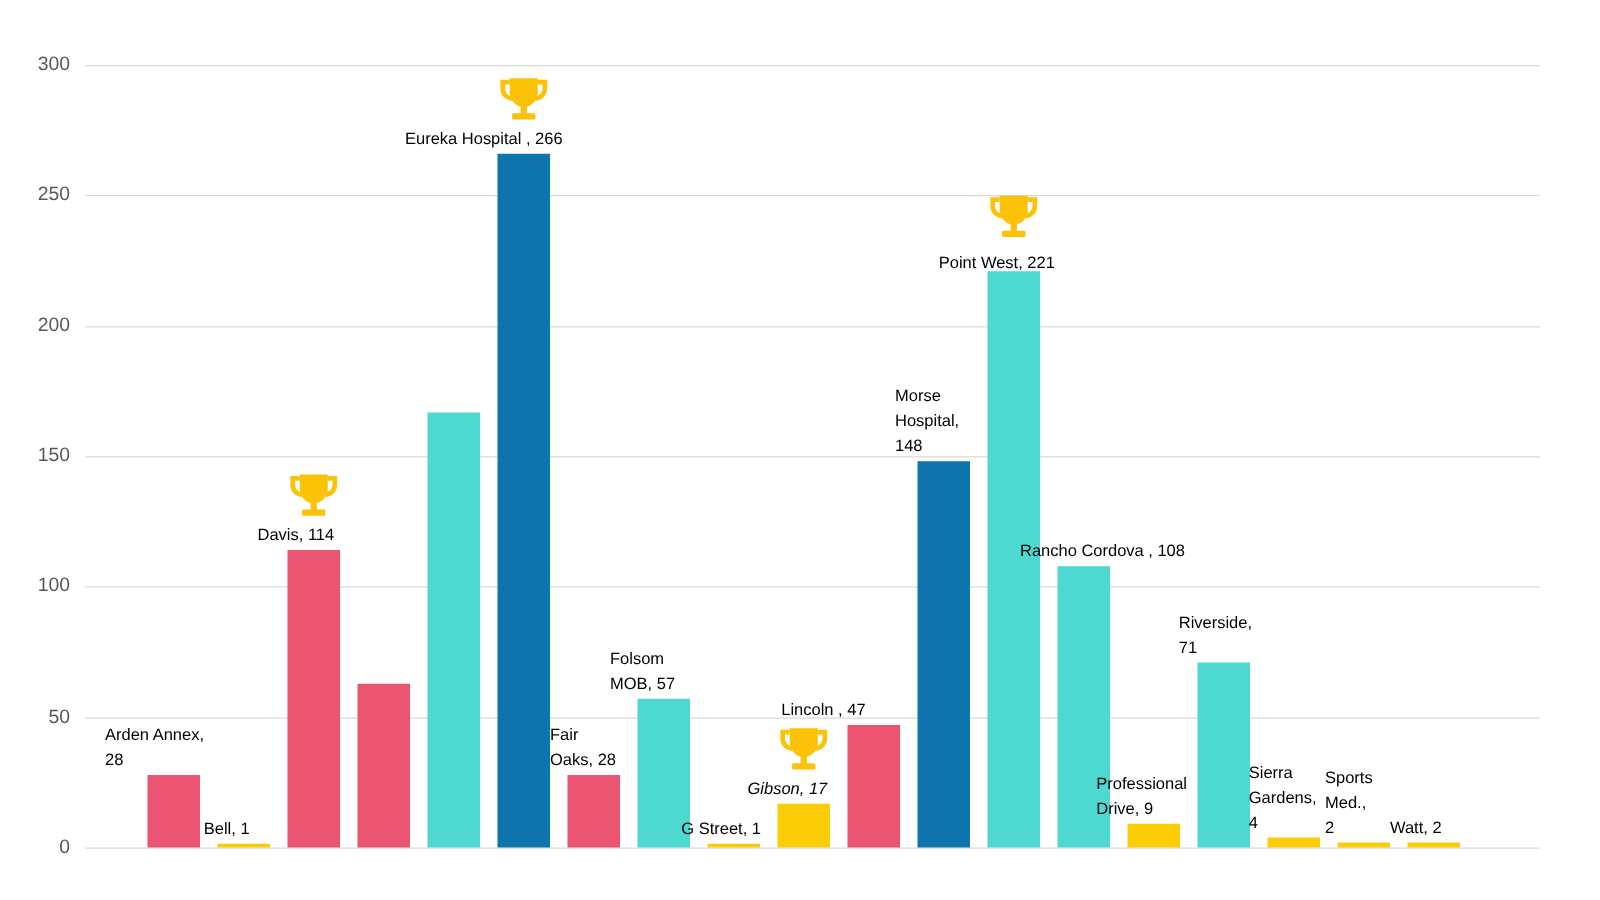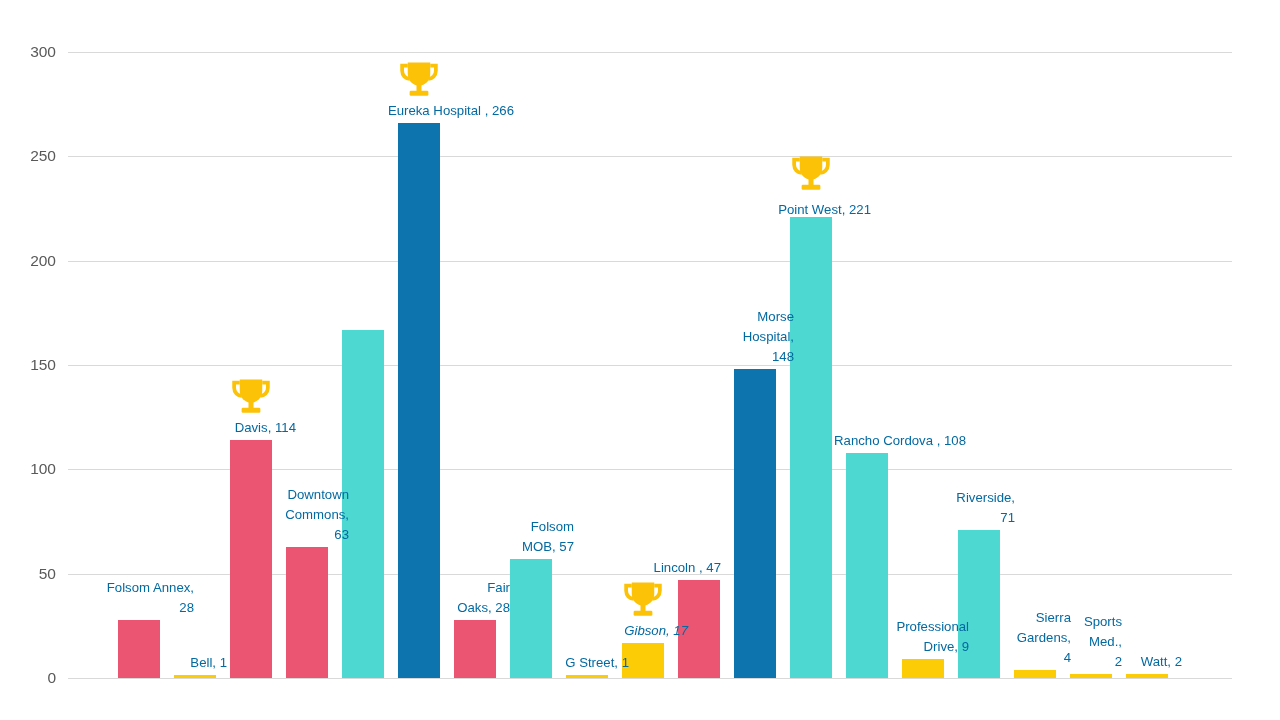--- a/index.html
+++ b/index.html
@@ -54,24 +54,24 @@
     transform: translateY(-50%);
     white-space: nowrap;
   }
   
   .bar {
     position: absolute;
     bottom: 0;
   }
   .bar-label {
     position: absolute;
-    text-align: right;
+    text-align: left;
     font-size: 13.2px;
     line-height: 20px;
-    color: #0369a1;
+    color: #000000;
     white-space: nowrap;
   }
   .bar-label.wrapped {
     white-space: normal;
   }
   .trophy {
     position: absolute;
     width: 40px;
     height: 38px;
   }
@@ -116,33 +116,32 @@
       <div class="bar" title="Morse Hospital, 148" style="left: 666px; width: 42px; height: 308.827px; background: rgb(14, 116, 173);"></div>
       <div class="bar" title="Point West, 221" style="left: 722px; width: 42px; height: 461.153px; background: rgb(78, 216, 210);"></div>
       <div class="bar" title="Rancho Cordova , 108" style="left: 778px; width: 42px; height: 225.36px; background: rgb(78, 216, 210);"></div>
       <div class="bar" title="Professional Drive, 9" style="left: 834px; width: 42px; height: 18.78px; background: rgb(252, 204, 7);"></div>
       <div class="bar" title="Riverside, 71" style="left: 890px; width: 42px; height: 148.153px; background: rgb(78, 216, 210);"></div>
       <div class="bar" title="Sierra Gardens, 4" style="left: 946px; width: 42px; height: 8.34667px; background: rgb(252, 204, 7);"></div>
       <div class="bar" title="Sports Med., 2" style="left: 1002px; width: 42px; height: 4.17333px; background: rgb(252, 204, 7);"></div>
       <div class="bar" title="Watt, 2" style="left: 1058px; width: 42px; height: 4.17333px; background: rgb(252, 204, 7);"></div>
     </div>
   <div class="ytick-wrap" id="labels-layer">
-      <div class="bar-label" style="width: 110px; left: 84px; top: 577.573px;"><span>Folsom Annex,</span><br><span>28</span></div>
+      <div class="bar-label" style="width: 110px; left: 84px; top: 577.573px;"><span>Arden Annex,</span><br><span>28</span></div>
       <div class="bar-label" style="width: 64px; left: 163px; top: 653px;"><span>Bell, 1</span></div>
       <div class="bar-label" style="width: 90px; left: 206px; top: 418.12px;"><span>Davis, 114</span></div>
       <div class="trophy" style="left: 231px; top: 378.12px;">
         <svg viewBox="0 0 64 60" xmlns="http://www.w3.org/2000/svg">
           <path fill="#FCC208" d="M14 2h36v18c0 10.5-8 19-18 19S14 30.5 14 20V2z"></path>
           <path fill="none" stroke="#FCC208" stroke-width="6" d="M14 7H5v8c0 8 6 13 12 13"></path>
           <path fill="none" stroke="#FCC208" stroke-width="6" d="M50 7h9v8c0 8-6 13-12 13"></path>
           <rect fill="#FCC208" x="28" y="37" width="8" height="11"></rect>
           <rect fill="#FCC208" x="17" y="47" width="30" height="8" rx="2"></rect>
         </svg>
       </div>
-      <div class="bar-label wrapped" style="width: 84px; left: 265px; top: 484.54px;"><span>Downtown</span><br><span>Commons,</span><br><span>63</span></div>
       <div class="bar-label" style="width: 190px; left: 324px; top: 100.947px;"><span>Eureka Hospital , 266</span></div>
       <div class="trophy" style="left: 399px; top: 60.9467px;">
         <svg viewBox="0 0 64 60" xmlns="http://www.w3.org/2000/svg">
           <path fill="#FCC208" d="M14 2h36v18c0 10.5-8 19-18 19S14 30.5 14 20V2z"></path>
           <path fill="none" stroke="#FCC208" stroke-width="6" d="M14 7H5v8c0 8 6 13 12 13"></path>
           <path fill="none" stroke="#FCC208" stroke-width="6" d="M50 7h9v8c0 8-6 13-12 13"></path>
           <rect fill="#FCC208" x="28" y="37" width="8" height="11"></rect>
           <rect fill="#FCC208" x="17" y="47" width="30" height="8" rx="2"></rect>
         </svg>
       </div>

